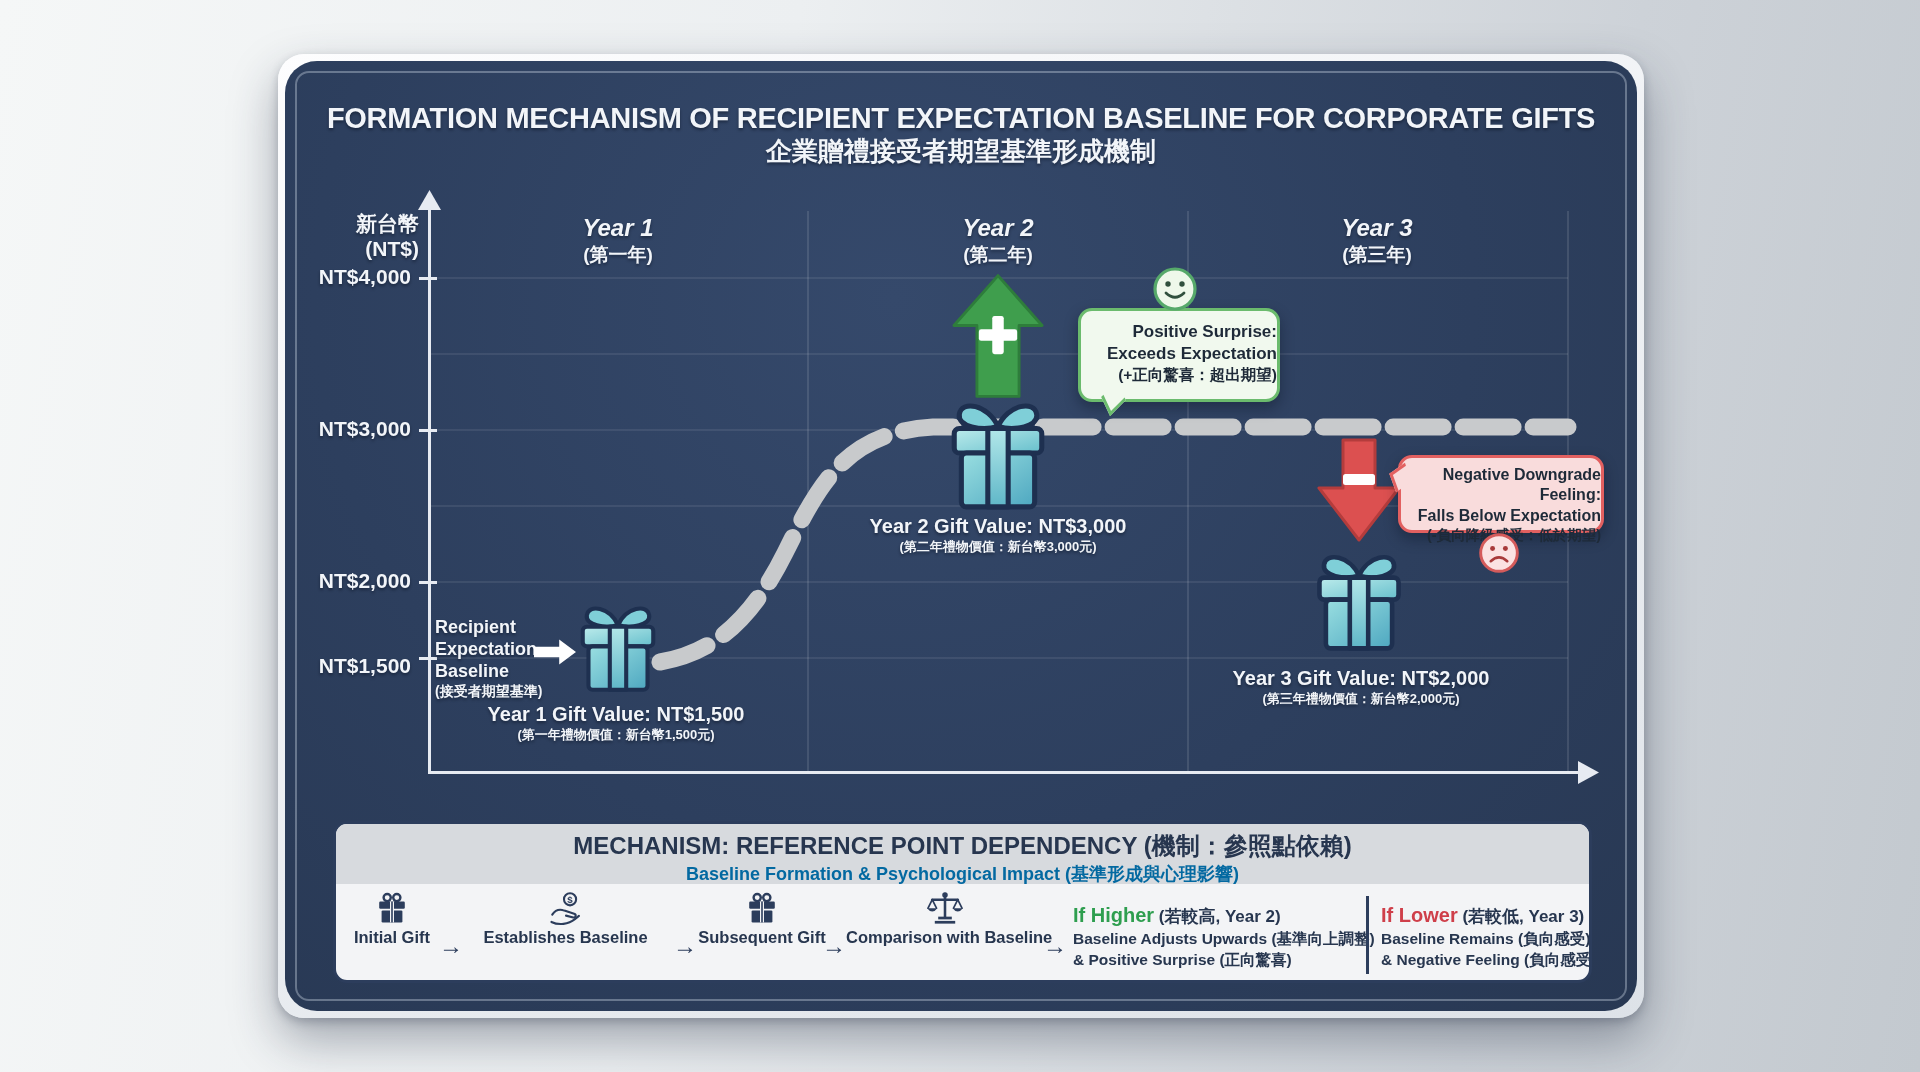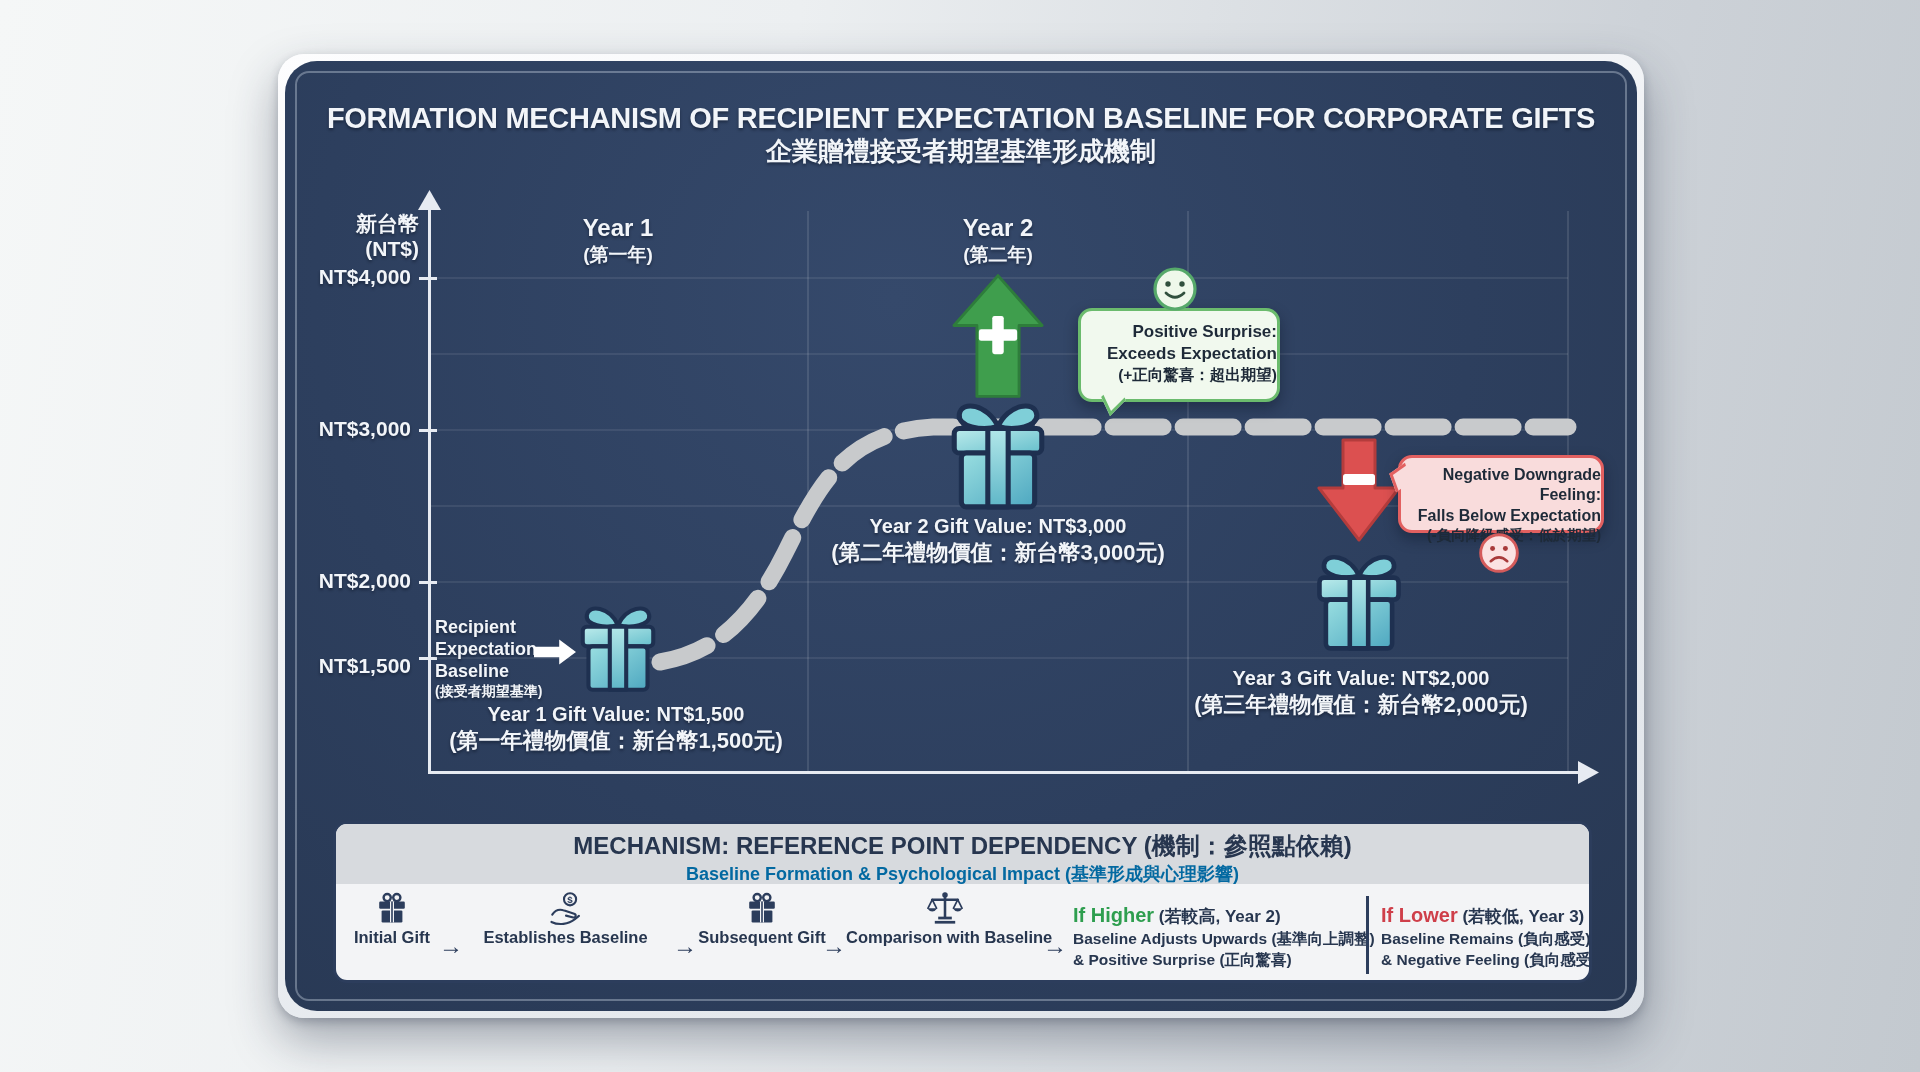--- a/index.html
+++ b/index.html
@@ -32,26 +32,26 @@
   .title-zh{font-size:26px;font-weight:bold;}
   
   .y-axis{left:143px;top:148px;width:3px;height:564px;background:#e7ebf2;}
   .x-axis{left:143px;top:710px;width:1152px;height:3px;background:#e7ebf2;}
   .tick{left:134px;width:18px;height:3px;background:#e7ebf2;}
   .tick-label{left:10px;width:116px;text-align:right;font-size:21px;font-weight:bold;}
   .y-unit{left:24px;top:150px;width:110px;text-align:right;font-size:21px;font-weight:bold;line-height:1.2;}
   .hgrid{left:146px;width:1137px;height:2px;background:rgba(255,255,255,.08);}
   .vgrid{top:150px;width:2px;height:560px;background:rgba(255,255,255,.11);}
   .year-head{top:152px;width:220px;text-align:center;line-height:1.25;}
-  .year-en{font-size:24px;font-weight:bold;}
+  .year-en{font-size:24px;font-weight:bold;font-style:italic;}
   .year-zh{font-size:19px;font-weight:bold;}
   
   .val-block{width:400px;text-align:center;line-height:1.3;z-index:6;}
   .val-en{font-size:20px;font-weight:bold;}
-  .val-zh{font-size:22px;font-weight:bold;}
+  .val-zh{font-size:13px;font-weight:bold;}
   .baseline-label{left:150px;top:556px;z-index:6;line-height:1.22;}
   .baseline-label .l{font-size:18px;font-weight:bold;}
   .baseline-label .lz{font-size:14px;font-weight:bold;white-space:nowrap;}
   
   .bubble{border-radius:14px;box-sizing:border-box;z-index:7;text-align:right;
     box-shadow:0 6px 14px rgba(5,12,25,.35);}
   .bubble-pos{left:793px;top:247px;width:202px;height:94px;background:#f1f9ee;border:3px solid #6bbb6d;padding-top:10px;}
   .bubble-pos:after{content:"";position:absolute;left:22px;bottom:-10px;width:18px;height:18px;background:#f1f9ee;
     border-right:3px solid #6bbb6d;border-bottom:3px solid #6bbb6d;transform:rotate(65deg) skewX(20deg);}
   .bubble-neg{left:1113px;top:394px;width:206px;height:78px;background:#f9dcdc;border:3px solid #e26060;padding-top:7px;}
@@ -190,20 +190,24 @@
     <div class="abs tick-label white tshadow" style="top:593px">NT$1,500</div>
 
     <div class="abs year-head white tshadow" style="left:223px">
       <div class="year-en">Year 1</div>
       <div class="year-zh">(第一年)</div>
     </div>
     <div class="abs year-head white tshadow" style="left:603px">
       <div class="year-en">Year 2</div>
       <div class="year-zh">(第二年)</div>
     </div>
+    <div class="abs year-head white tshadow" style="left:982px">
+      <div class="year-en">Year 3</div>
+      <div class="year-zh">(第三年)</div>
+    </div>
 
     <svg class="abs" style="left:0;top:0;z-index:2" width="1352" height="950">
       <path d="M 375 601 C 428 592 466 560 500 492 C 532 428 558 371 648 366 L 1283 366" fill="none" stroke="#c8cacc" stroke-width="17" stroke-dasharray="50 20" stroke-linecap="round"></path>
     </svg>
 
     <svg class="abs" style="left:292px;top:541px;z-index:3" width="82" height="92">
         <use href="#sym-gift"></use>
       </svg>
     <svg class="abs" style="left:662px;top:337px;z-index:3" width="102" height="114">
         <use href="#sym-gift"></use>

